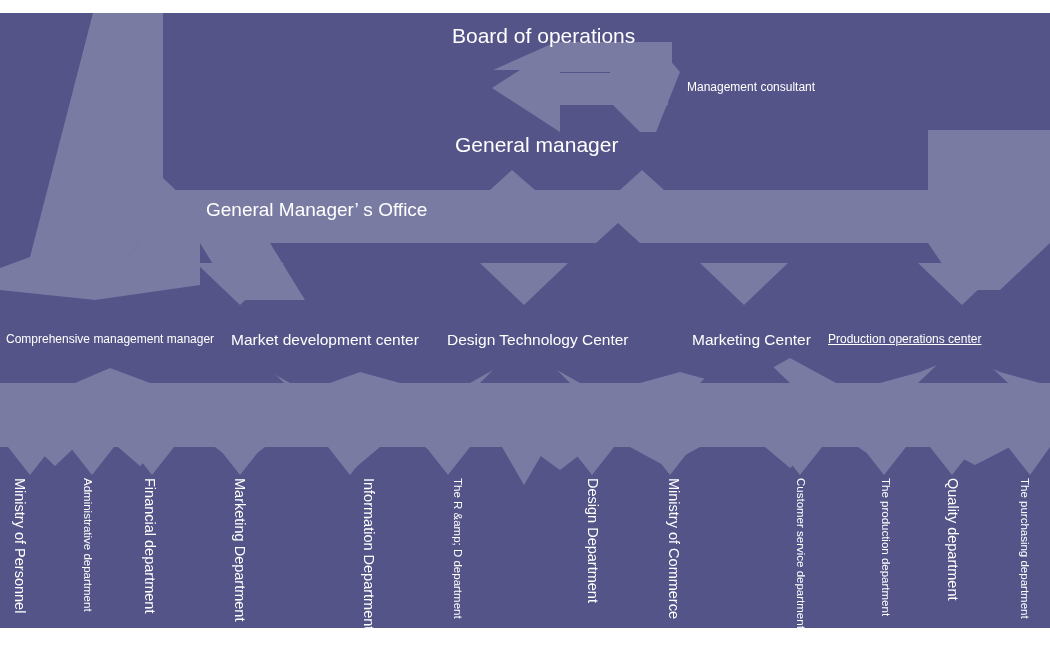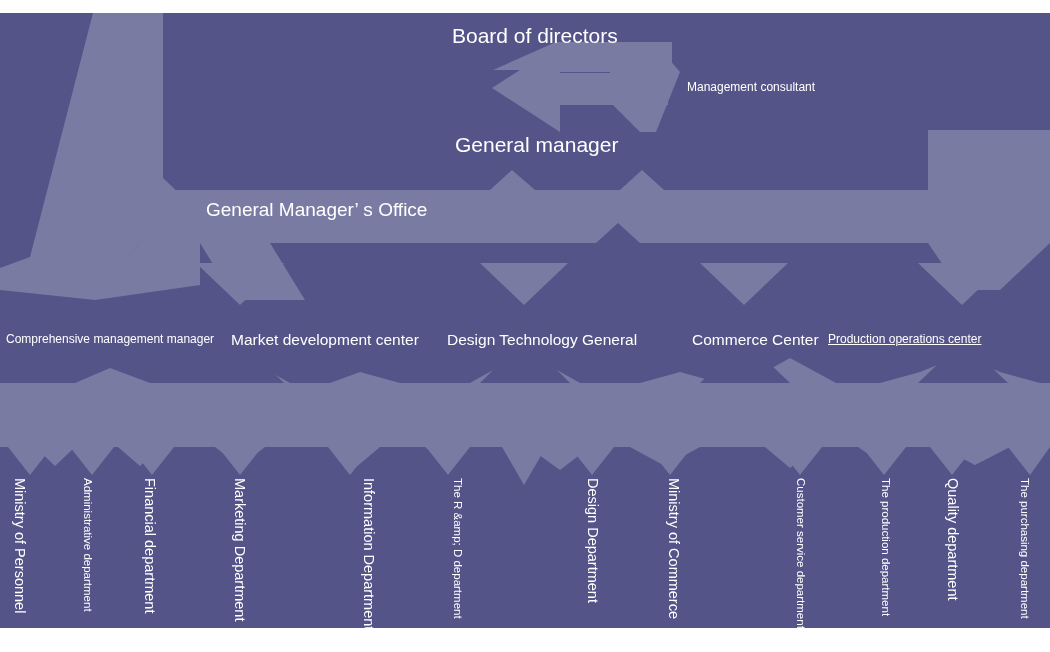--- a/index.html
+++ b/index.html
@@ -167,36 +167,36 @@
       <path d="M 700,383 L 790,383 L 745,340 Z"></path>
       <path d="M 918,383 L 1008,383 L 963,340 Z"></path>
     </g>
 
     <rect x="0" y="0" width="1050" height="13" fill="#ffffff"></rect>
     <rect x="0" y="628" width="1050" height="24" fill="#ffffff"></rect>
   </svg>
 
   <div class="label-layer">
 
-    <div class="node-label lvl-1" style="left:452px; top:24px;">Board of directors</div>
+    <div class="node-label lvl-1" style="left:452px; top:24px;">Board of operations</div>
 
     <div class="node-label lvl-2b" style="left:687px; top:81px;">Management consultant</div>
 
     <div class="node-label lvl-2" style="left:206px; top:200px;">General Manager’  s Office</div>
 
     <div class="node-label lvl-1" style="left:455px; top:133px;">General manager</div>
 
 
     <div class="node-label lvl-3-sm" style="left:6px; top:333px;">Comprehensive management manager</div>
 
     <div class="node-label lvl-3" style="left:231px; top:331px;">Market development center</div>
 
-    <div class="node-label lvl-3" style="left:447px; top:331px;">Design Technology General</div>
-
-    <div class="node-label lvl-3" style="left:692px; top:331px;">Commerce Center</div>
+    <div class="node-label lvl-3" style="left:447px; top:331px;">Design Technology Center</div>
+
+    <div class="node-label lvl-3" style="left:692px; top:331px;">Marketing Center</div>
 
     <div class="node-label lvl-3-sm" style="left:828px; top:333px;text-decoration:underline;">Production operations center</div>
 
     <div class="node-label lvl-4" style="left:11px; top:478px; height:146px;">Ministry of Personnel</div>
 
     <div class="node-label lvl-4-sm" style="left:81px; top:478px; height:146px;">Administrative department</div>
 
     <div class="node-label lvl-4" style="left:141px; top:478px; height:146px;">Financial department</div>
 
     <div class="node-label lvl-4" style="left:231px; top:478px; height:146px;">Marketing Department</div>

